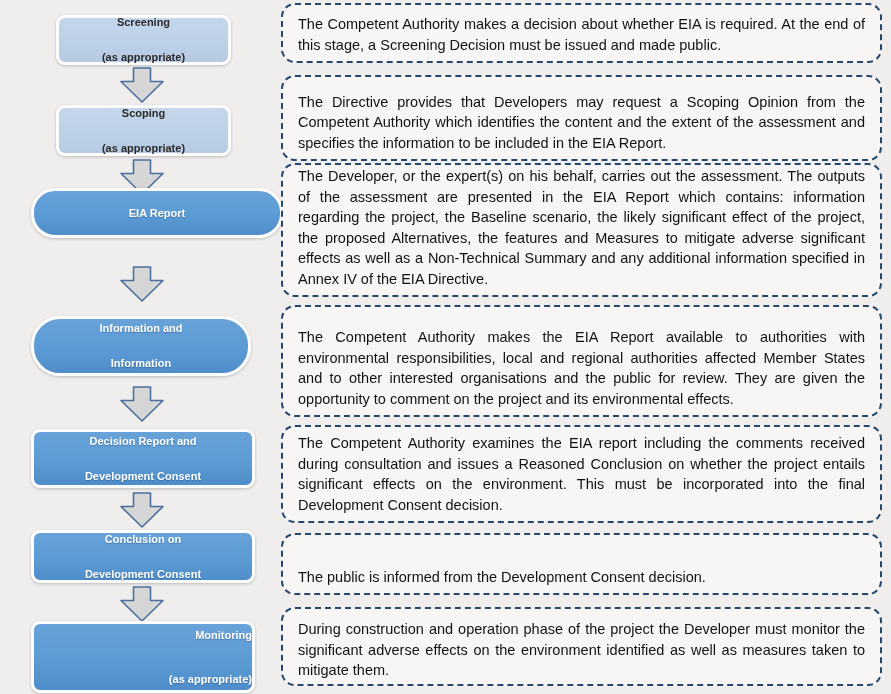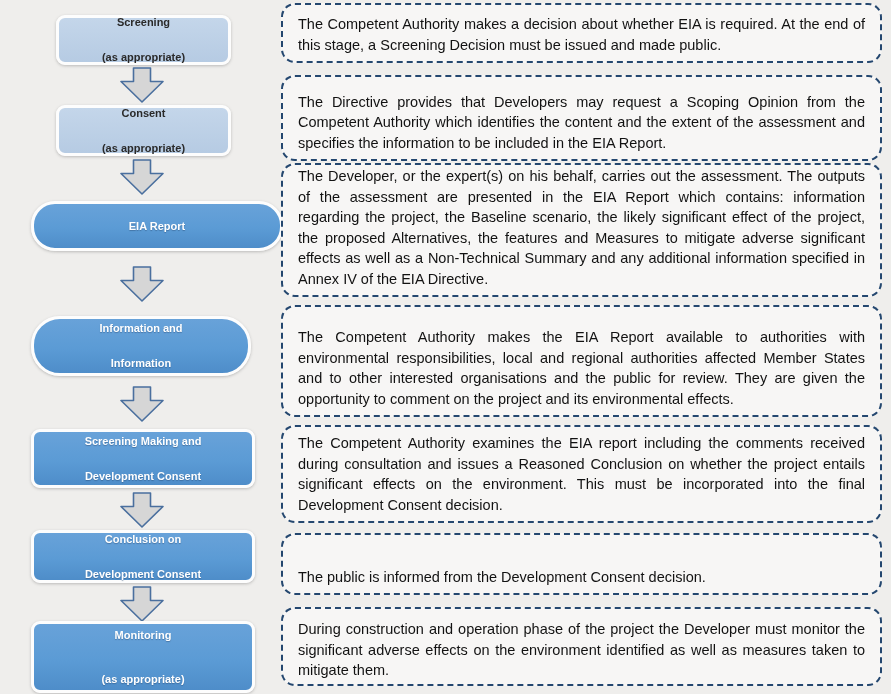--- a/index.html
+++ b/index.html
@@ -84,64 +84,64 @@
     <div class="step step-light" style="left:56px; top:15px; width:175px; height:50px;">
       <span>Screening</span>
       <span>(as appropriate)</span>
     </div>
 
     <svg class="arrow" style="left:120px; top:67px;" viewBox="0 0 44 36">
       <polygon points="13.5,1 30.5,1 30.5,14.5 43,14.5 22,35 1,14.5 13.5,14.5"></polygon>
     </svg>
 
     <div class="step step-light" style="left:56px; top:105px; width:175px; height:51px;">
-      <span>Consent</span>
+      <span>Scoping</span>
       <span>(as appropriate)</span>
     </div>
 
     <svg class="arrow" style="left:120px; top:159px;" viewBox="0 0 44 36">
       <polygon points="13.5,1 30.5,1 30.5,14.5 43,14.5 22,35 1,14.5 13.5,14.5"></polygon>
     </svg>
 
-    <div class="step step-blue" style="left:31px; top:201px; width:252px; height:50px;border-radius:24px;">
+    <div class="step step-blue" style="left:31px; top:188px; width:252px; height:50px;border-radius:24px;">
       <span>EIA Report</span>
     </div>
 
     <svg class="arrow" style="left:120px; top:266px;" viewBox="0 0 44 36">
       <polygon points="13.5,1 30.5,1 30.5,14.5 43,14.5 22,35 1,14.5 13.5,14.5"></polygon>
     </svg>
 
     <div class="step step-blue" style="left:31px; top:316px; width:220px; height:60px;border-radius:29px;">
       <span>Information and</span>
       <span>Information</span>
     </div>
 
     <svg class="arrow" style="left:120px; top:386px;" viewBox="0 0 44 36">
       <polygon points="13.5,1 30.5,1 30.5,14.5 43,14.5 22,35 1,14.5 13.5,14.5"></polygon>
     </svg>
 
     <div class="step step-blue" style="left:31px; top:429px; width:224px; height:59px;">
-      <span>Screening Making and</span>
+      <span>Decision Report and</span>
       <span>Development Consent</span>
     </div>
 
     <svg class="arrow" style="left:120px; top:492px;" viewBox="0 0 44 36">
       <polygon points="13.5,1 30.5,1 30.5,14.5 43,14.5 22,35 1,14.5 13.5,14.5"></polygon>
     </svg>
 
     <div class="step step-blue" style="left:31px; top:530px; width:224px; height:53px;">
       <span>Conclusion on</span>
       <span>Development Consent</span>
     </div>
 
     <svg class="arrow" style="left:120px; top:586px;" viewBox="0 0 44 36">
       <polygon points="13.5,1 30.5,1 30.5,14.5 43,14.5 22,35 1,14.5 13.5,14.5"></polygon>
     </svg>
 
-    <div class="step step-blue" style="left:31px; top:621px; width:224px; height:72px;">
+    <div class="step step-blue" style="left:31px; top:621px; width:224px; height:72px;align-items:flex-end;">
       <span>Monitoring</span>
       <span class="gap">(as appropriate)</span>
     </div>
 
   </div>
 
   <div>
 
     <div class="desc" style="top:3px; height:60px;">
       <p>The Competent Authority makes a decision about whether EIA is required. At the end of this stage, a Screening Decision must be issued and made public.</p>

